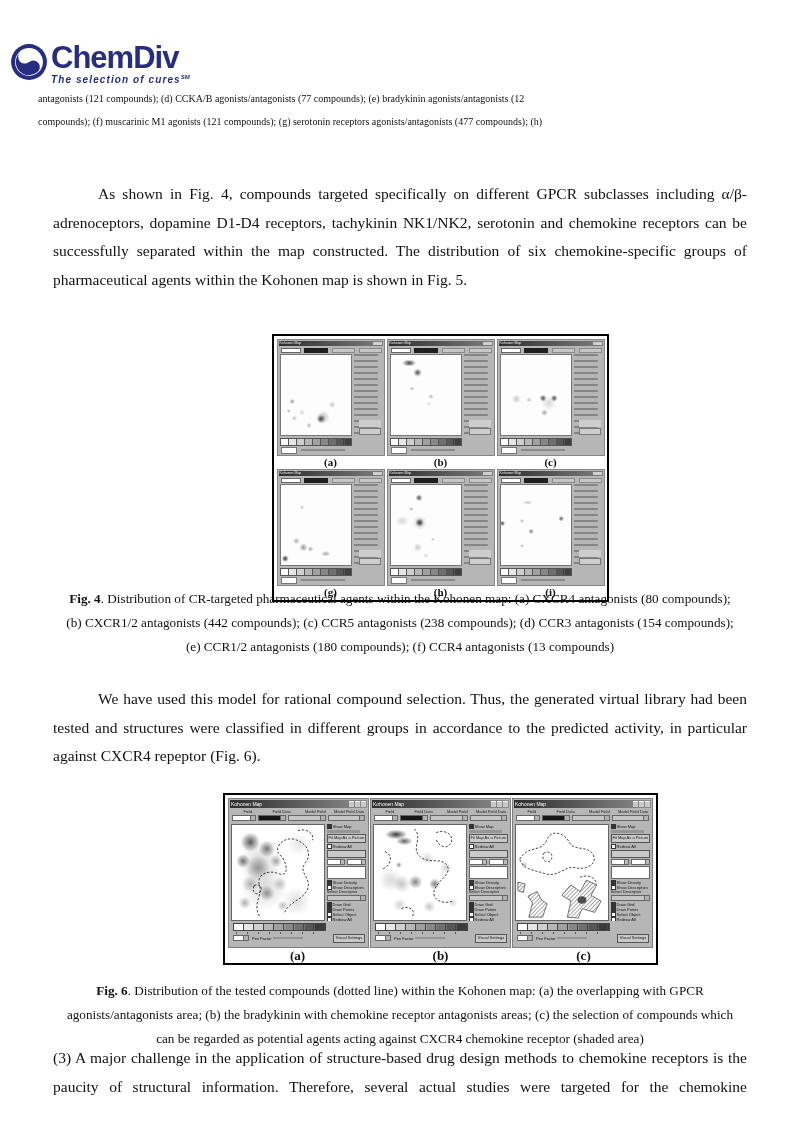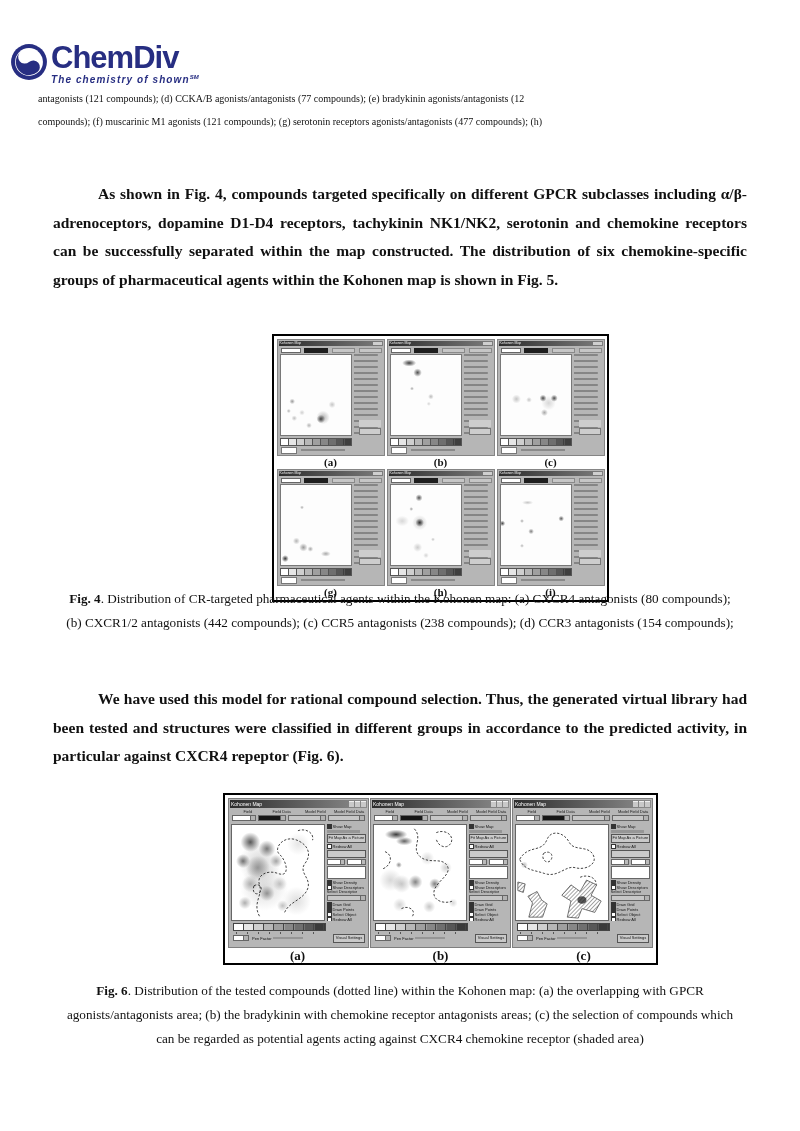--- a/index.html
+++ b/index.html
@@ -16,21 +16,21 @@
             font-size:10px;letter-spacing:1.1px;color:#272e82;margin-top:1px;}
   .logo-tag sup{font-size:6px;letter-spacing:0;}
 
   
   .topcap{position:absolute;top:52px;left:38px;width:724px;text-align:left;font-size:10px;}
   .topcap div{line-height:23.4px;}
   .body{position:absolute;left:53px;width:694px;margin:0;text-align:justify;
         font-size:15.5px;line-height:28.5px;}
   #para1{top:145px;} #para2{top:650px;}
   #para3{top:1009px;text-align-last:justify;}
-  .indent{text-indent:45px;font-weight:bold;}
+  .indent{text-indent:45px;}
   .figcap{position:absolute;left:38px;width:724px;text-align:center;font-size:13.2px;}
   .figcap div{line-height:24px;}
   #fig5cap{top:552px;} #fig6cap{top:944px;}
 
   
   .figbox{position:absolute;background:#fff;border:2px solid #000;box-sizing:border-box;}
   #fig5{left:232px;top:283px;width:337px;height:268px;padding:3px 2px 0;}
   #fig6{left:183px;top:742px;width:435px;height:172px;padding:3px 2px 0;}
   .f5row{display:flex;gap:2px;justify-content:center;}
   .f5labels,.f6labels{display:flex;gap:2px;justify-content:center;}
@@ -206,21 +206,21 @@
   <div class="logo">
     <span class="logo-icon">
       <svg viewBox="0 0 36 36" width="38" height="38">
         <circle cx="18" cy="18" r="17" fill="#272e82"></circle>
         <circle cx="18" cy="18" r="13.2" fill="#ffffff"></circle>
         <path d="M18 5.5 a12.5 12.5 0 0 0 0 25 a6.25 6.25 0 0 0 0 -12.5 a6.25 6.25 0 0 1 0 -12.5 Z" fill="#272e82" transform="rotate(-40 18 18)"></path>
       </svg>
     </span>
     <span class="logo-text">
       <div class="logo-name">ChemDiv</div>
-      <div class="logo-tag"><span>The chemistry of shown</span><sup>SM</sup></div>
+      <div class="logo-tag"><span>The selection of cures</span><sup>SM</sup></div>
     </span>
   </div>
 
   <div class="topcap">
     <div>antagonists (121 compounds); (d) CCKA/B agonists/antagonists (77 compounds); (e) bradykinin agonists/antagonists (12</div>
     <div>compounds); (f) muscarinic M1 agonists (121 compounds); (g) serotonin receptors agonists/antagonists (477 compounds); (h)</div>
   </div>
 
   <p class="body indent" id="para1">As shown in Fig. 4, compounds targeted specifically on different GPCR subclasses including α/β-adrenoceptors, dopamine D1-D4 receptors, tachykinin NK1/NK2, serotonin and chemokine receptors can be successfully separated within the map constructed. The distribution of six chemokine-specific groups of pharmaceutical agents within the Kohonen map is shown in Fig. 5.</p>
 
@@ -339,20 +339,21 @@
     <div class="f5labels" id="f5l2">
         <span>(g)</span>
         <span>(h)</span>
         <span>(i)</span>
       </div>
   </figure>
 
   <div class="figcap" id="fig5cap">
     <div><b>Fig. 4</b><span>. Distribution of CR-targeted pharmaceutical agents within the Kohonen map: (a) CXCR4 antagonists (80 compounds);</span></div>
     <div>(b) CXCR1/2 antagonists (442 compounds); (c) CCR5 antagonists (238 compounds); (d) CCR3 antagonists (154 compounds);</div>
+    <div>(e) CCR1/2 antagonists (180 compounds); (f) CCR4 antagonists (13 compounds)</div>
   </div>
 
   <p class="body indent" id="para2">We have used this model for rational compound selection. Thus, the generated virtual library had been tested and structures were classified in different groups in accordance to the predicted activity, in particular against CXCR4 repeptor (Fig. 6).</p>
 
   <figure class="figbox" id="fig6">
     <div class="f6row" id="f6r">
         <div class="f6w">
     <div class="f6title">
       <span class="f6tt">Kohonen Map</span>
       <span class="f6btns">
@@ -637,15 +638,16 @@
         <span>(c)</span>
       </div>
   </figure>
 
   <div class="figcap" id="fig6cap">
     <div><b>Fig. 6</b><span>. Distribution of the tested compounds (dotted line) within the Kohonen map: (a) the overlapping with GPCR</span></div>
     <div>agonists/antagonists area; (b) the bradykinin with chemokine receptor antagonists areas; (c) the selection of compounds which</div>
     <div>can be regarded as potential agents acting against CXCR4 chemokine receptor (shaded area)</div>
   </div>
 
+  <p class="body" id="para3">(3) A major challenge in the application of structure-based drug design methods to chemokine receptors is the paucity of structural information. Therefore, several actual studies were targeted for the chemokine</p>
 
   <div class="footmark"></div>
 </div>
 
 </body></html>

